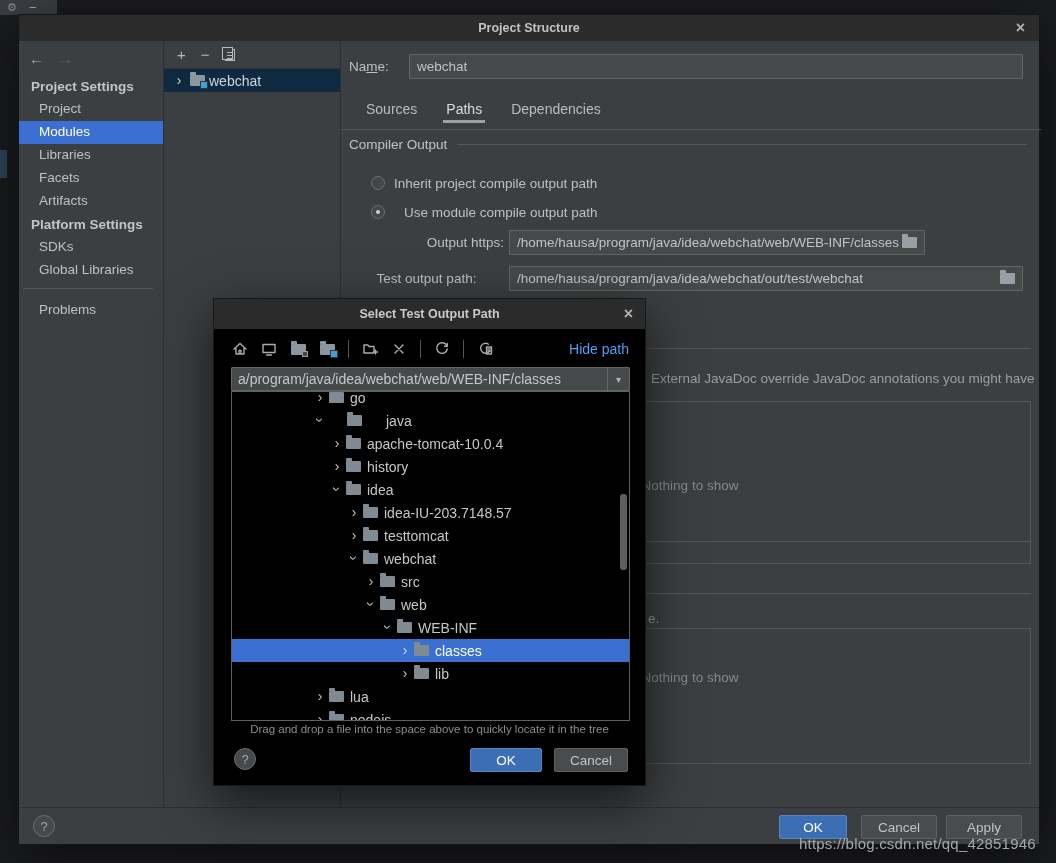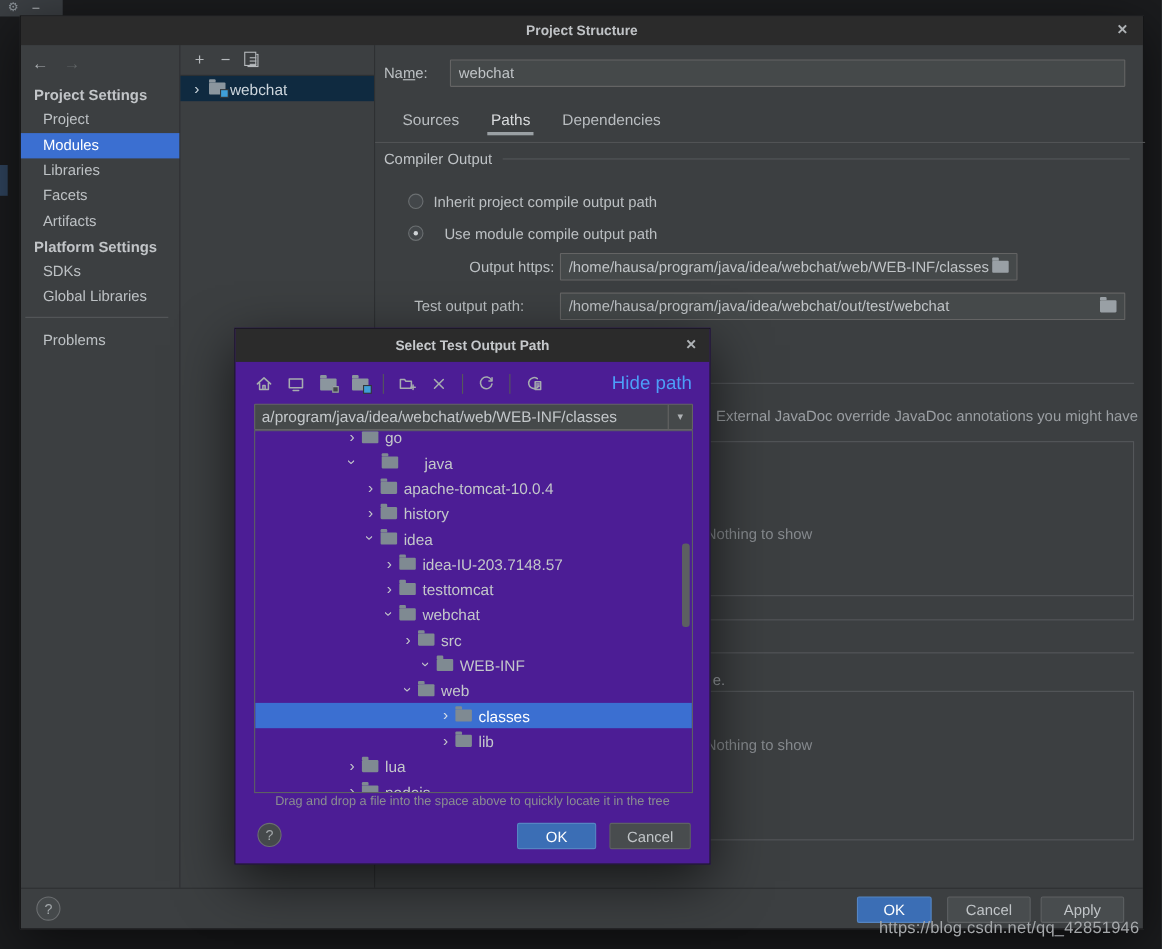--- a/index.html
+++ b/index.html
@@ -82,27 +82,27 @@
   .sec-row .line{flex:1;height:1px;background:#54575a;}
   .radio-row{position:absolute;display:flex;align-items:center;gap:9px;height:16px;}
   .radio{width:14px;height:14px;border-radius:50%;border:1px solid #6b6f71;background:#43474a;position:relative;flex:none;}
   .radio.sel::after{content:"";position:absolute;left:4px;top:4px;width:4px;height:4px;border-radius:50%;background:#cfd3d6;}
   .rlabel{color:#bcc0c3;}
   .bgbox{position:absolute;border:1px solid #54575a;}
   .dimtext{color:#85898d;}
   .frag{position:absolute;color:#9b9fa3;}
 
   
-  .chooser{left:213px;top:298px;width:433px;height:488px;background:#4c1d95;border:1px solid #17181a;box-shadow:0 16px 48px rgba(0,0,0,.65);z-index:40;}
+  .chooser{left:213px;top:298px;width:433px;height:488px;background:#000000;border:1px solid #17181a;box-shadow:0 16px 48px rgba(0,0,0,.65);z-index:40;}
   .ch-title{position:absolute;left:0;top:0;right:0;height:30px;background:#2b2b2b;display:flex;align-items:center;justify-content:center;font-size:12.5px;font-weight:bold;color:#c6c9cc;}
   .ch-title .close-x{position:absolute;right:12px;top:7px;}
   .ch-toolbar{position:absolute;left:0;top:34px;right:0;height:32px;display:flex;align-items:center;gap:9px;padding:0 16px;}
   .tbi{width:20px;height:20px;display:flex;align-items:center;justify-content:center;cursor:default;}
   .tsep{width:1px;height:18px;background:#55585b;margin:0 2px;}
-  .hidepath{margin-left:auto;color:#4d9ef8;font-size:17px;cursor:default;}
+  .hidepath{margin-left:auto;color:#4d9ef8;font-size:14px;cursor:default;}
   .ch-combo{position:absolute;left:17px;top:68px;width:399px;height:24px;background:#45494a;border:1px solid #646464;display:flex;align-items:stretch;border-radius:1px;}
   .ch-combo .txt{flex:1;display:flex;align-items:center;padding:0 6px;white-space:nowrap;overflow:hidden;color:#c3c7ca;font-size:14px;}
   .ch-combo .dd{width:22px;border-left:1px solid #646464;display:flex;align-items:center;justify-content:center;color:#aeb2b5;font-size:10px;cursor:default;}
   .ch-tree{position:absolute;left:17px;top:92px;width:399px;height:330px;border:1px solid #5d6063;overflow:hidden;}
   .trow{height:23px;display:flex;align-items:center;font-size:14px;color:#c3c7ca;cursor:default;}
   .trow:first-child{margin-top:-6px;}
   .trow .fold{margin:0 6px 0 2px;background:#7f8a92;}
   .trow.selected{background:#3b6fd1;color:#fff;}
   .trow.selected .chev{color:#d7dfe8;}
   .thumb{position:absolute;right:2px;top:102px;width:7px;height:76px;background:#5c5f61;border-radius:3px;}
@@ -333,29 +333,29 @@
         <div class="trow" style="padding-left: 115px;">
           <span class="chev exp">›</span>
           <span class="fold"></span>
           <span>webchat</span>
         </div>
         <div class="trow" style="padding-left: 132px;">
           <span class="chev">›</span>
           <span class="fold"></span>
           <span>src</span>
         </div>
+        <div class="trow" style="padding-left: 132px;">
+          <span class="chev exp">›</span>
+          <span class="fold"></span>
+          <span>web</span>
+        </div>
         <div class="trow" style="padding-left: 149px;">
           <span class="chev exp">›</span>
           <span class="fold"></span>
           <span>WEB-INF</span>
-        </div>
-        <div class="trow" style="padding-left: 132px;">
-          <span class="chev exp">›</span>
-          <span class="fold"></span>
-          <span>web</span>
         </div>
         <div class="trow selected" style="padding-left: 166px;">
           <span class="chev">›</span>
           <span class="fold"></span>
           <span>classes</span>
         </div>
         <div class="trow" style="padding-left: 166px;">
           <span class="chev">›</span>
           <span class="fold"></span>
           <span>lib</span>

